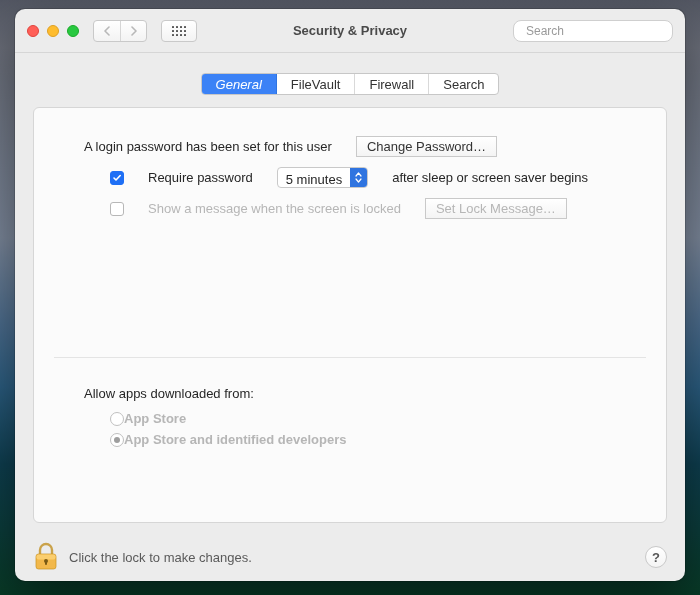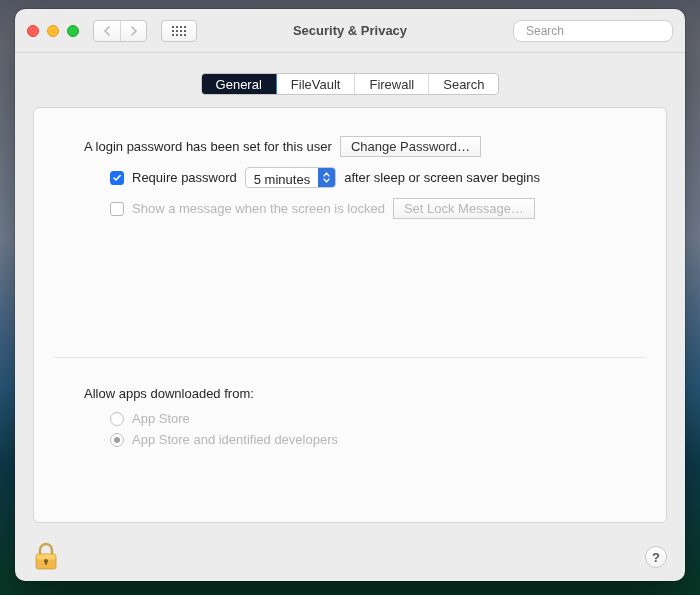--- a/index.html
+++ b/index.html
@@ -77,29 +77,29 @@
     background:#fff;
     box-shadow:0 0.5px 0 rgba(255,255,255,0.6) inset;
   }
   .tab {
     padding:0 14px; display:flex; align-items:center;
     font-size:13px; color:#333;
     border-right:1px solid #d9d9d9;
     white-space:nowrap;
   }
   .tab:last-child{border-right:none;}
-  .tab.active{ background:#0f172a; color:#fff; border-right-color:#2f74e0;}
+  .tab.active{ background:#3b82f6; color:#fff; border-right-color:#2f74e0;font-style:italic;}
   .pane {
     margin-top:12px; flex:1;
     border:1px solid #d6d6d6; border-radius:6px;
     background:#fbfbfb;
     padding:28px 20px 20px 20px;
     display:flex; flex-direction:column;
   }
-  .row { display:flex; align-items:center; gap:8px; margin-bottom:10px; flex-wrap:wrap;}
+  .row { display:flex; align-items:center; gap:24px; margin-bottom:10px; flex-wrap:wrap;}
   .indent1 { margin-left:30px; }
   .indent2 { margin-left:56px; }
   .btn {
     height:21px; padding:0 10px;
     font-size:13px;
     border:1px solid #c9c9c9; border-radius:0;
     background:linear-gradient(#fff,#f4f4f4);
     display:inline-flex; align-items:center;
     color:#333;
   }
@@ -138,21 +138,21 @@
   }
   .lock { width:26px; height:30px; }
   .foot-text { color:#5a5a5a; font-size:13px;}
   .helpbtn {
     width:22px; height:22px; border:1px solid #c9c9c9; border-radius:11px;
     background:linear-gradient(#fff,#f4f4f4);
     display:flex; align-items:center; justify-content:center;
     color:#555; font-weight:600;
   }
   .section-label { font-size:13px; color:#262626; margin:10px 0 10px 30px;}
-  .radio-row { display:flex; align-items:center; gap:8px; margin:0 0 6px 56px;}
+  .radio-row { display:flex; align-items:center; margin:0 0 6px 56px;font-weight:bold;}
   .radio-label { color:#b6b6b6; }
   svg { display:block; }
 </style>
 </head>
 <body>
 
 <div class="window">
 
   <div class="titlebar">
     <div class="traffic">
@@ -263,17 +263,18 @@
   <div class="footer">
     <div class="lock">
       <svg width="26" height="30" viewBox="0 0 26 30">
         <path d="M7 12 V8 a6 6 0 0 1 12 0 V12" fill="none" stroke="#caa24a" stroke-width="2.4" stroke-linecap="round"></path>
         <rect x="3" y="12" width="20" height="15" rx="2.5" fill="#f2b84b" stroke="#c8921f" stroke-width="0.7"></rect>
         <rect x="3.5" y="12.5" width="19" height="5" rx="2" fill="#fbce6e"></rect>
         <circle cx="13" cy="19" r="2" fill="#7a5a14"></circle>
         <rect x="12" y="19" width="2" height="4" rx="1" fill="#7a5a14"></rect>
       </svg>
     </div>
+    <span class="foot-text">Click the lock to make changes.</span>
     <div style="flex:1"></div>
     <span class="helpbtn">?</span>
   </div>
 
 </div>
 
 </body></html>

